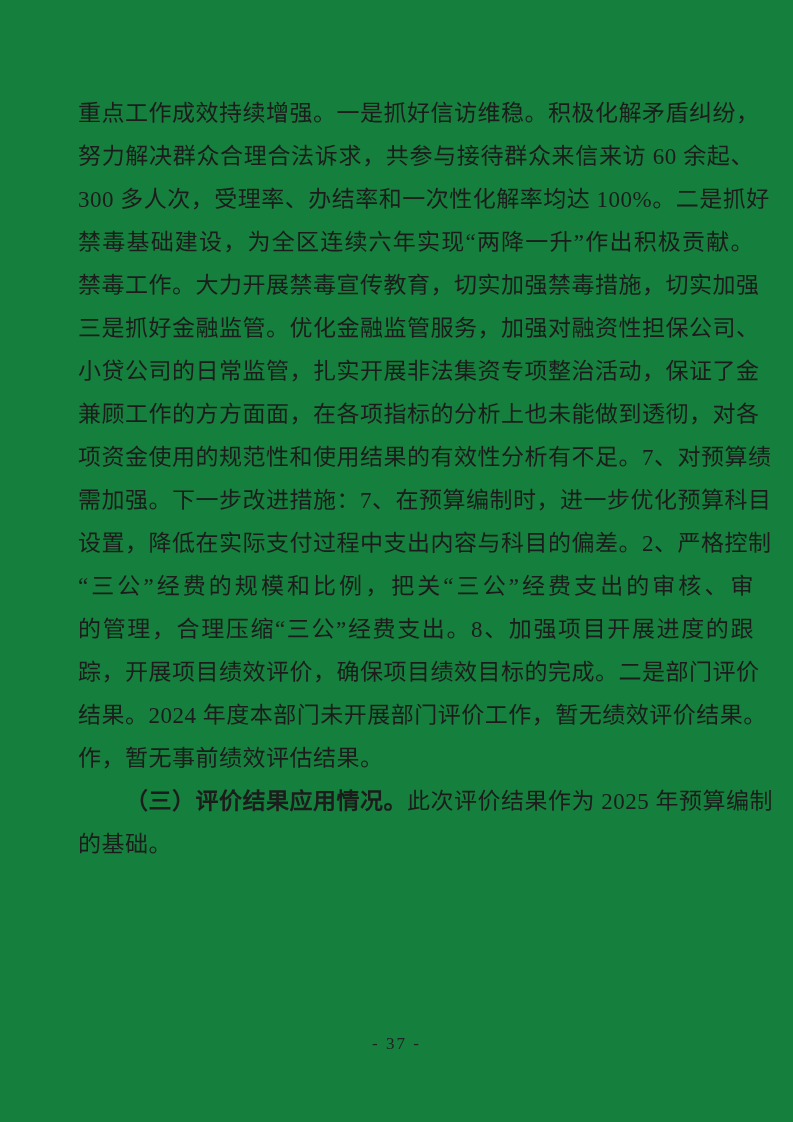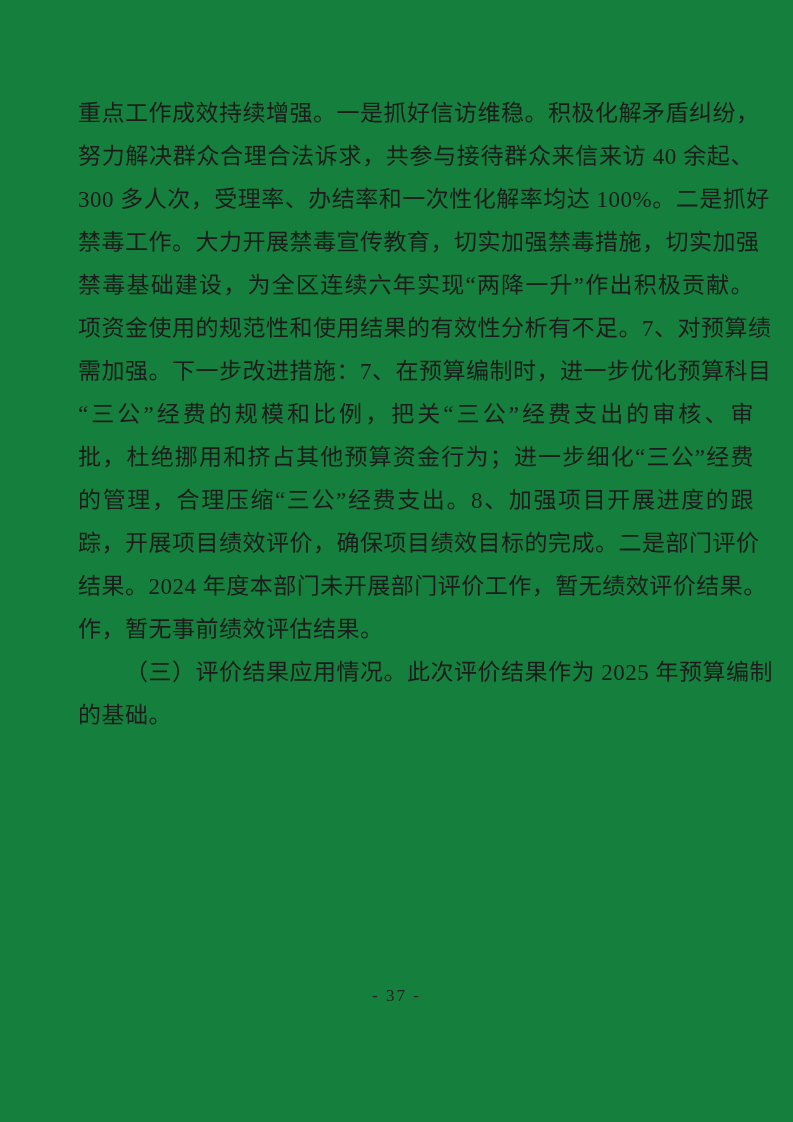--- a/index.html
+++ b/index.html
@@ -32,47 +32,50 @@
     letter-spacing: 0.5px;
   }
   .line.no-stretch {
     text-align: left;
     text-align-last: left;
   }
   .line.indent {
     padding-left: 47px;
   }
   .line .bold {
-    font-weight: normal;
+    font-weight: bold;
   }
   .footer {
     position: absolute;
-    top: 986px;
+    top: 1034px;
     left: 0;
     width: 100%;
     text-align: center;
     font-size: 17px;
     letter-spacing: 2px;
     color: #222222;
   }
 </style>
 </head>
 <body>
 
 <div class="page">
   <div class="content">
       <div class="line">重点工作成效持续增强。一是抓好信访维稳。积极化解矛盾纠纷，</div>
-      <div class="line">努力解决群众合理合法诉求，共参与接待群众来信来访 40 余起、</div>
+      <div class="line">努力解决群众合理合法诉求，共参与接待群众来信来访 60 余起、</div>
       <div class="line">300 多人次，受理率、办结率和一次性化解率均达 100%。二是抓好</div>
+      <div class="line">禁毒基础建设，为全区连续六年实现“两降一升”作出积极贡献。</div>
       <div class="line">禁毒工作。大力开展禁毒宣传教育，切实加强禁毒措施，切实加强</div>
-      <div class="line">禁毒基础建设，为全区连续六年实现“两降一升”作出积极贡献。</div>
+      <div class="line">三是抓好金融监管。优化金融监管服务，加强对融资性担保公司、</div>
+      <div class="line">小贷公司的日常监管，扎实开展非法集资专项整治活动，保证了金</div>
+      <div class="line">兼顾工作的方方面面，在各项指标的分析上也未能做到透彻，对各</div>
       <div class="line">项资金使用的规范性和使用结果的有效性分析有不足。7、对预算绩</div>
       <div class="line">需加强。下一步改进措施：7、在预算编制时，进一步优化预算科目</div>
+      <div class="line">设置，降低在实际支付过程中支出内容与科目的偏差。2、严格控制</div>
       <div class="line">“三公”经费的规模和比例，把关“三公”经费支出的审核、审</div>
-      <div class="line">批，杜绝挪用和挤占其他预算资金行为；进一步细化“三公”经费</div>
       <div class="line">的管理，合理压缩“三公”经费支出。8、加强项目开展进度的跟</div>
       <div class="line">踪，开展项目绩效评价，确保项目绩效目标的完成。二是部门评价</div>
       <div class="line">结果。2024 年度本部门未开展部门评价工作，暂无绩效评价结果。</div>
       <div class="line no-stretch">作，暂无事前绩效评估结果。</div>
       <div class="line indent"><span class="bold">（三）评价结果应用情况。</span><span class="">此次评价结果作为 2025 年预算编制</span></div>
       <div class="line no-stretch">的基础。</div>
     </div>
   <div class="footer">- 37 -</div>
 </div>
 

